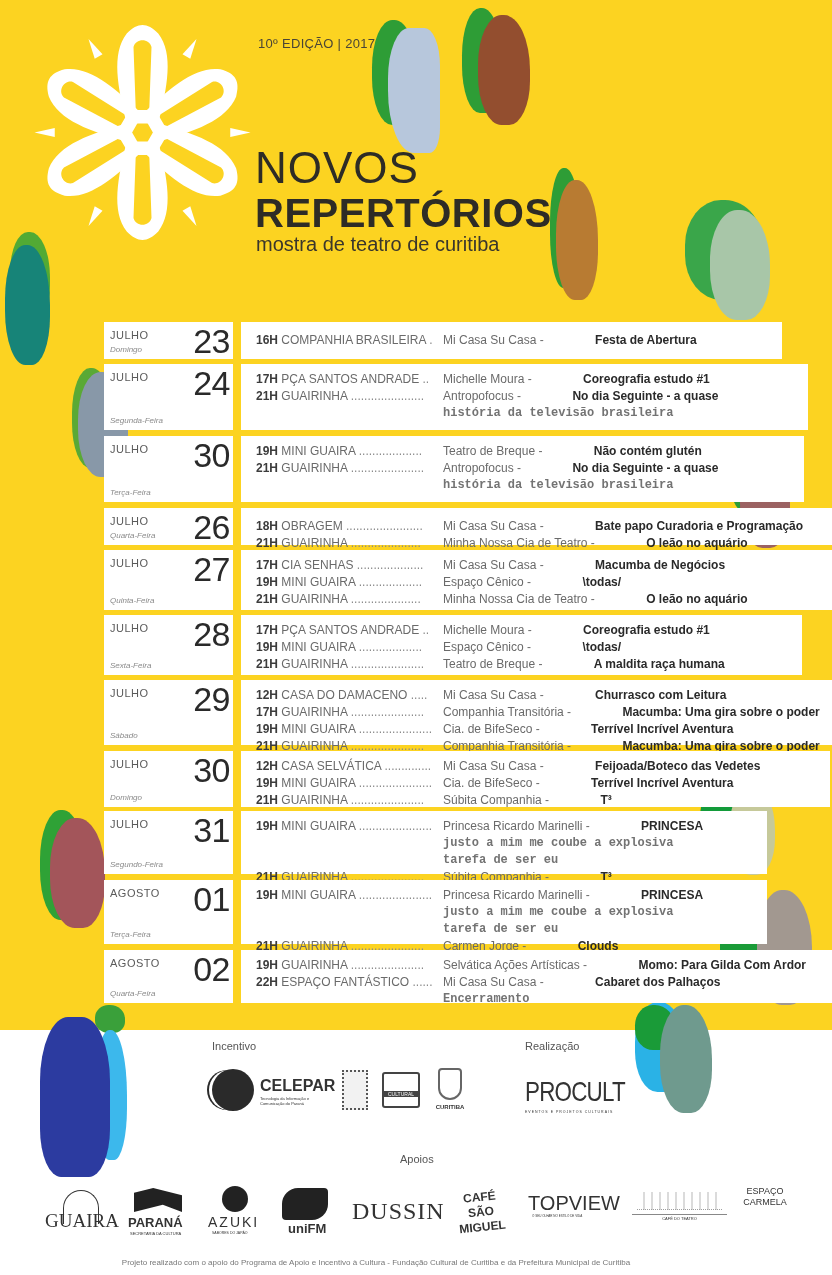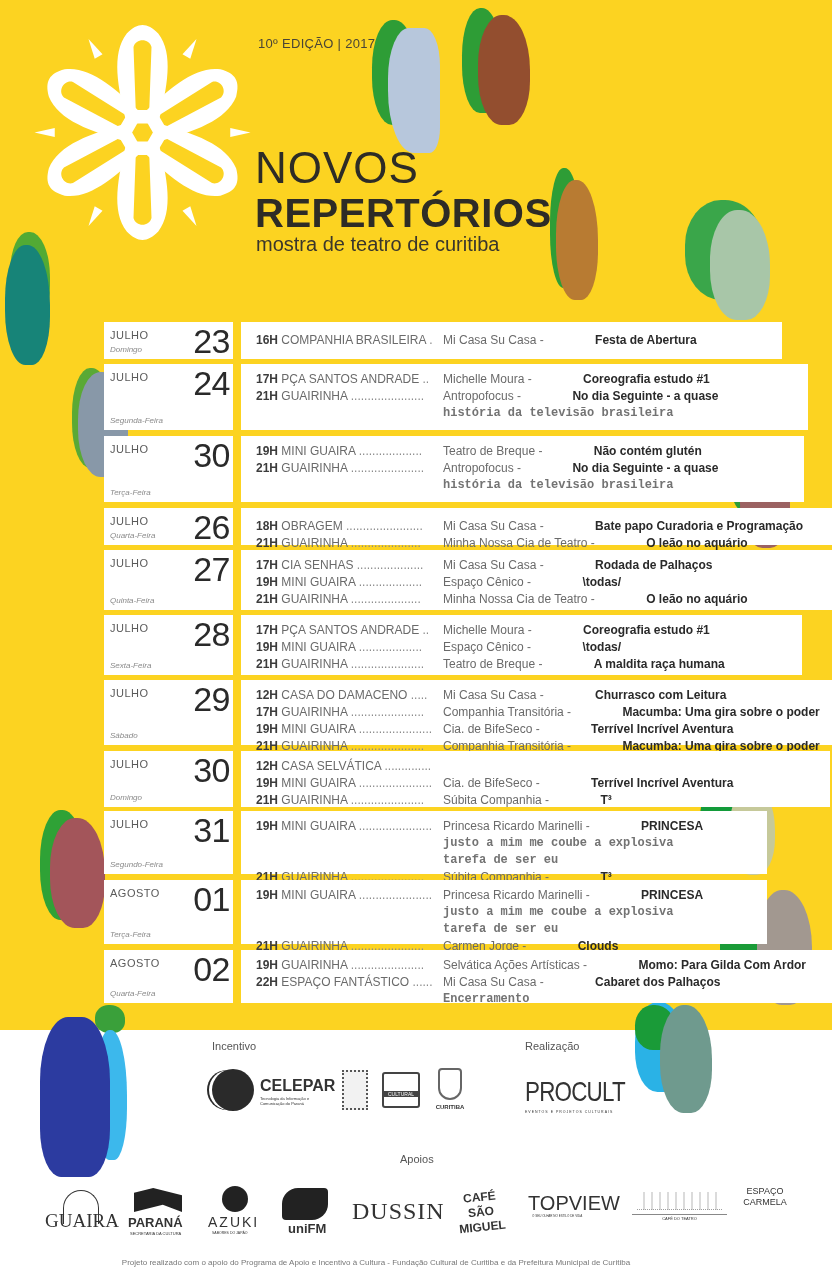--- a/index.html
+++ b/index.html
@@ -147,21 +147,21 @@
         <div class="ev"><span class="time">21H</span> <span class="venue">GUAIRINHA</span><span class="dots"> .....................</span><span class="grp"><span>Minha Nossa Cia de Teatro</span> - <span class="show">O leão no aquário</span></span></div>
       </div>
     </div>
     <div class="day" style="top: 550px;">
       <div class="datebox" style="height:60px">
         <span class="month">JULHO</span>
         <span class="daynum">27</span>
         <span class="weekday">Quinta-Feira</span>
       </div>
       <div class="eventbox" style="height:60px;width:600px">
-        <div class="ev"><span class="time">17H</span> <span class="venue">CIA SENHAS</span><span class="dots">  ....................</span><span class="grp"><span>Mi Casa Su Casa</span> - <span class="show">Rodada de Palhaços</span></span></div>
+        <div class="ev"><span class="time">17H</span> <span class="venue">CIA SENHAS</span><span class="dots">  ....................</span><span class="grp"><span>Mi Casa Su Casa</span> - <span class="show">Macumba de Negócios</span></span></div>
         <div class="ev"><span class="time">19H</span> <span class="venue">MINI GUAIRA</span><span class="dots"> ...................</span><span class="grp"><span>Espaço Cênico</span> - <span class="show">\todas/</span></span></div>
         <div class="ev"><span class="time">21H</span> <span class="venue">GUAIRINHA</span><span class="dots"> .....................</span><span class="grp"><span>Minha Nossa Cia de Teatro</span> - <span class="show">O leão no aquário</span></span></div>
       </div>
     </div>
     <div class="day" style="top: 615px;">
       <div class="datebox" style="height:60px">
         <span class="month">JULHO</span>
         <span class="daynum">28</span>
         <span class="weekday">Sexta-Feira</span>
       </div>
@@ -184,21 +184,21 @@
         <div class="ev"><span class="time">21H</span> <span class="venue">GUAIRINHA</span><span class="dots"> ......................</span><span class="grp"><span>Companhia Transitória</span> - <span class="show">Macumba: Uma gira sobre o poder</span></span></div>
       </div>
     </div>
     <div class="day" style="top: 751px;">
       <div class="datebox" style="height:56px">
         <span class="month">JULHO</span>
         <span class="daynum">30</span>
         <span class="weekday">Domingo</span>
       </div>
       <div class="eventbox" style="height:56px;width:589px">
-        <div class="ev"><span class="time">12H</span> <span class="venue">CASA SELVÁTICA</span><span class="dots"> ..............</span></div>
+        <div class="ev"><span class="time">12H</span> <span class="venue">CASA SELVÁTICA</span><span class="dots"> ..............</span><span class="grp"><span>Mi Casa Su Casa</span> - <span class="show">Feijoada/Boteco das Vedetes</span></span></div>
         <div class="ev"><span class="time">19H</span> <span class="venue">MINI GUAIRA</span><span class="dots"> ......................</span><span class="grp"><span>Cia. de BifeSeco</span> - <span class="show">Terrível Incrível Aventura</span></span></div>
         <div class="ev"><span class="time">21H</span> <span class="venue">GUAIRINHA</span><span class="dots"> ......................</span><span class="grp"><span>Súbita Companhia</span> - <span class="show">T³</span></span></div>
       </div>
     </div>
     <div class="day" style="top: 811px;">
       <div class="datebox" style="height:63px">
         <span class="month">JULHO</span>
         <span class="daynum">31</span>
         <span class="weekday">Segundo-Feira</span>
       </div>

